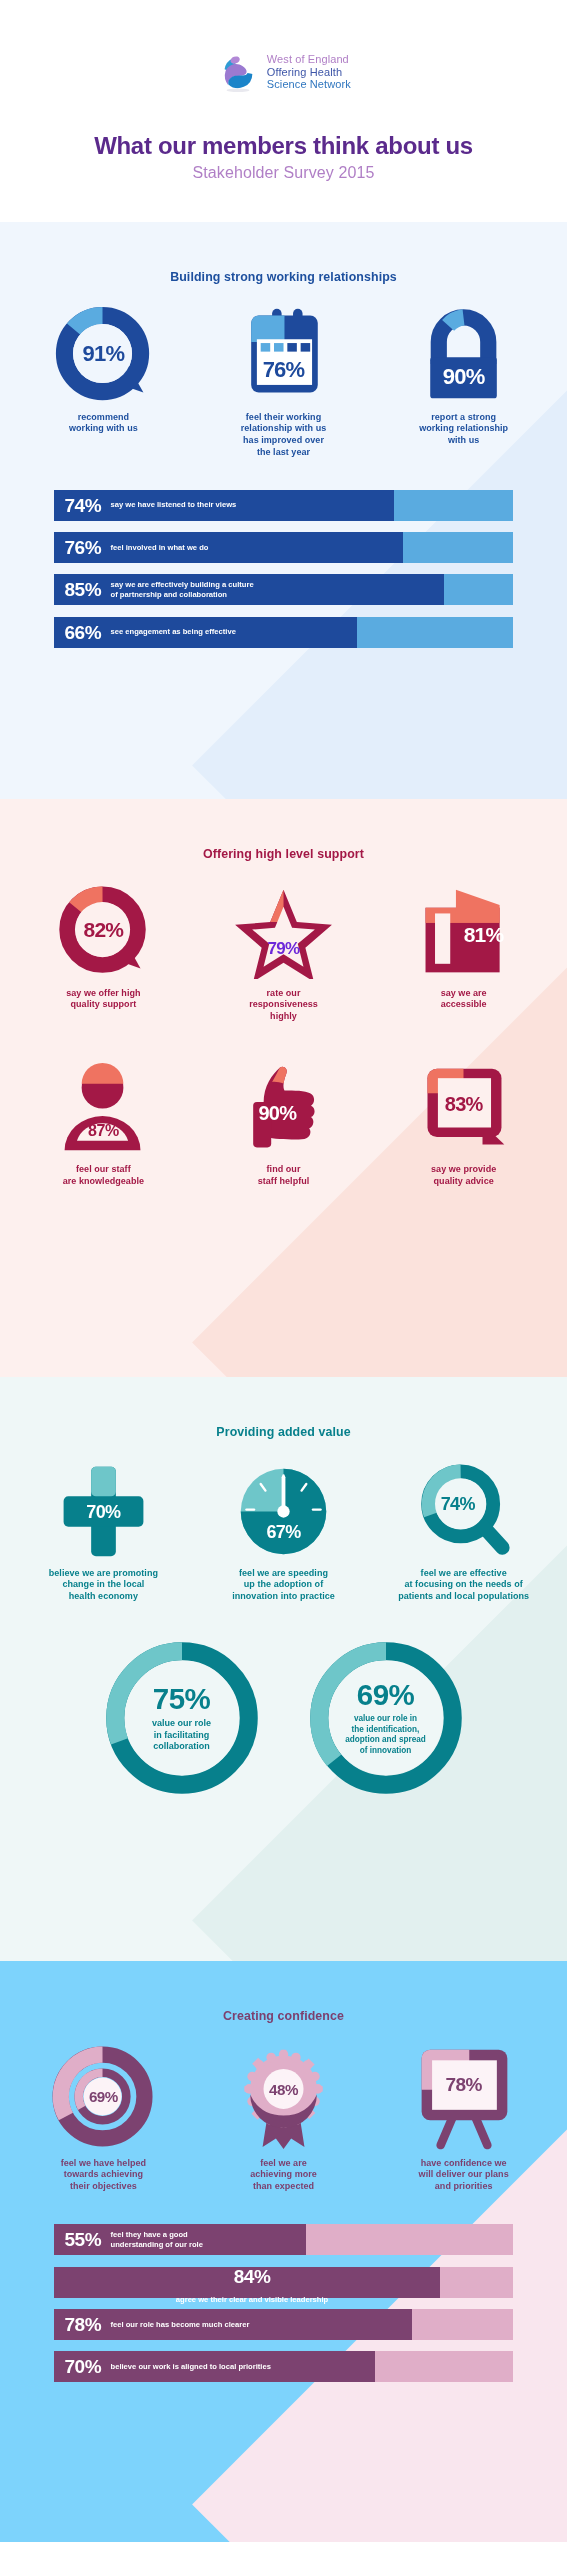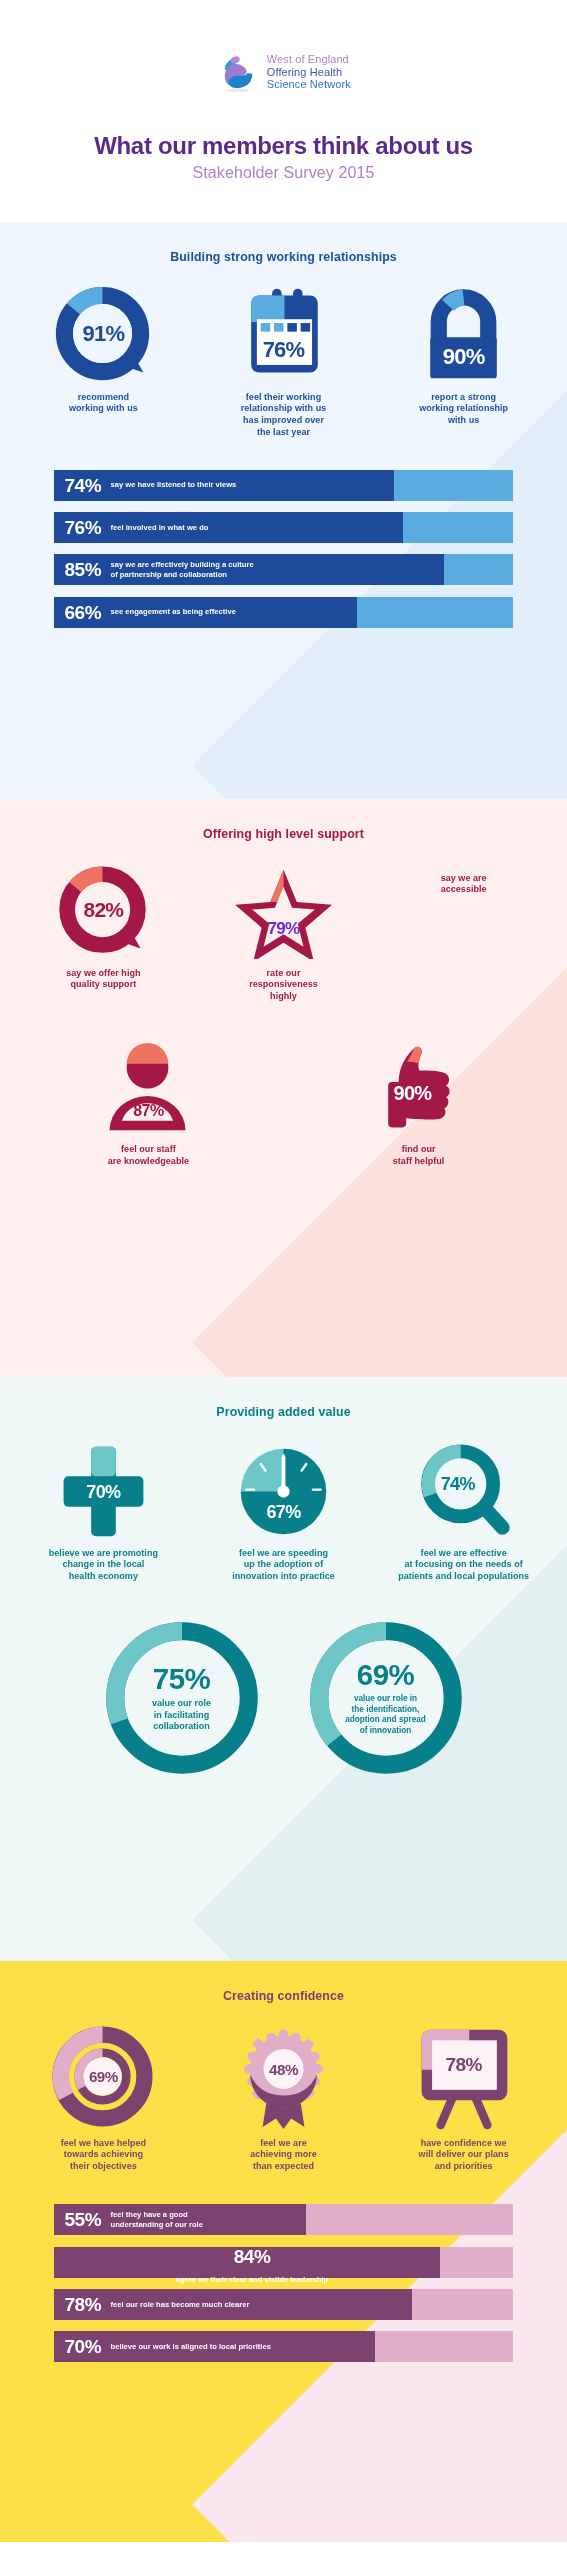--- a/index.html
+++ b/index.html
@@ -34,34 +34,34 @@
   }
 
   
   .section { position: relative; width: 567px; overflow: hidden; }
   .section .diag {
     position: absolute; right: -40%; top: -10%; width: 150%; height: 150%;
     transform: rotate(-45deg); transform-origin: top right; pointer-events: none;
   }
   .sec-title {
     position: relative; text-align: center; font-weight: bold;
-    font-size: 12.4px; letter-spacing: 0.1px; padding-top: 28px;
+    font-size: 12.4px; letter-spacing: 0.1px; padding-top: 48px;
   }
 
   
   .s-blue   { background: #f0f6fd; }
   .s-blue   .diag { background: #e3eefb; }
   .s-blue   .sec-title { color: #1d4f9e; }
   .s-red    { background: #fdf0ee; }
   .s-red    .diag { background: #fbe2dc; }
   .s-red    .sec-title { color: #a31846; }
   .s-teal   { background: #eff7f7; }
   .s-teal   .diag { background: #e2f0ef; }
   .s-teal   .sec-title { color: #07808c; }
-  .s-purple { background: #fde047; }
+  .s-purple { background: #7dd3fc; }
   .s-purple .diag { background: #f9e6ee; }
   .s-purple .sec-title { color: #7c3f6e; }
 
   
   .icon-row {
     position: relative; display: flex; justify-content: center;
     align-items: flex-start; gap: 0; padding: 0 13.3px;
   }
   .icon-cell {
     flex: 1 1 0; display: flex; flex-direction: column;
@@ -248,20 +248,29 @@
             <rect x="0" y="0" width="52" height="40" fill="#ef7361"></rect>
           </g>
           <path d="M52 24 L61 46 L85 48 L67 63 L73 87 L52 74 L31 87 L37 63 L19 48 L43 46 Z" fill="#fdf0ee"></path>
         </svg>
         <span class="pct-overlay" style="font-size:17px;color:#6d28d9;letter-spacing:-0.6px;top:56px;">79%</span>
       </div>
       <div class="icon-caption">rate our<br>responsiveness<br>highly</div>
     </div>
 
     <div class="icon-cell">
+      <div class="icon-box" style="width:100px;height:95px;">
+        <svg width="100" height="95" viewBox="0 0 105 100">
+          <rect x="12" y="25" width="78" height="68" fill="#a31846"></rect>
+          <rect x="12" y="25" width="78" height="16" fill="#ef7361"></rect>
+          <path d="M44 6 L90 22 V38 H44 Z" fill="#ef7361"></path>
+          <rect x="22" y="31" width="16" height="53" fill="#fdf0ee"></rect>
+        </svg>
+        <span class="pct-overlay" style="font-size:21px;color:#ffffff;letter-spacing:-0.8px;top:40px;left:50px;">81%</span>
+      </div>
       <div class="icon-caption">say we are<br>accessible</div>
     </div>
   </div>
 
   <div class="icon-row" style="margin-top:40px;">
 
     <div class="icon-cell">
       <div class="icon-box" style="width:100px;height:92px;">
         <svg width="100" height="92" viewBox="0 0 105 97">
           <path d="M52 4 a22 22 0 0 1 22 22 a22 22 0 0 1 -44 0 a22 22 0 0 1 22 -22 z" fill="#a31846"></path>
@@ -279,20 +288,32 @@
         <svg width="100" height="92" viewBox="0 0 105 97">
           <path d="M31 42 C31 24 40 12 48 5 c4-3 9 1 7 6 c-3 8-4 14-2 18 c10 0 22 0 27 3 c6 3 5 11 1 13 c5 2 5 10 0 12 c4 3 3 10-2 12 c3 3 1 10-5 11 c-10 1-34 1-43-3 z" fill="#a31846"></path>
           <path d="M48 5 c4-3 9 1 7 6 c-1.5 4-2.5 7.5-3 10.5 c-4 -1 -8 -2 -12 -1.5 C43 15 45.5 10 48 5 z" fill="#ef7361"></path>
           <rect x="20" y="41" width="19" height="48" rx="4" fill="#a31846"></rect>
         </svg>
         <span class="pct-overlay" style="font-size:20px;color:#ffffff;letter-spacing:-0.8px;top:40px;left:25px;">90%</span>
       </div>
       <div class="icon-caption">find our<br>staff helpful</div>
     </div>
 
+    <div class="icon-cell">
+      <div class="icon-box" style="width:100px;height:92px;">
+        <svg width="100" height="92" viewBox="0 0 105 97">
+          <path d="M72 64 L95 86 L72 86 Z" fill="#a31846"></path>
+          <rect x="14" y="6" width="78" height="72" rx="10" fill="#a31846"></rect>
+          <path d="M24 6 h28 v26 h-38 v-16 a10 10 0 0 1 10 -10 z" fill="#ef7361"></path>
+          <rect x="25" y="16" width="56" height="52" fill="#fdf0ee"></rect>
+        </svg>
+        <span class="pct-overlay" style="font-size:20px;color:#a31846;letter-spacing:-0.8px;top:31px;">83%</span>
+      </div>
+      <div class="icon-caption">say we provide<br>quality advice</div>
+    </div>
   </div>
 </div>
 
 <div class="section s-teal" style="height:584px;">
   <div class="diag"></div>
   <div class="sec-title">Providing added value</div>
 
   <div class="icon-row" style="margin-top:25px;">
 
     <div class="icon-cell">

